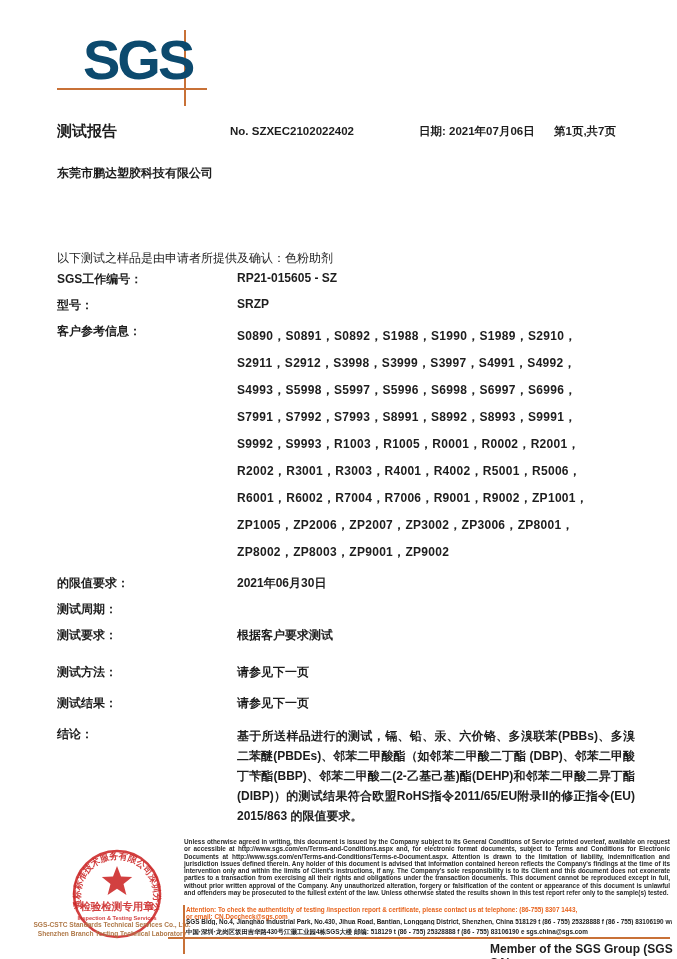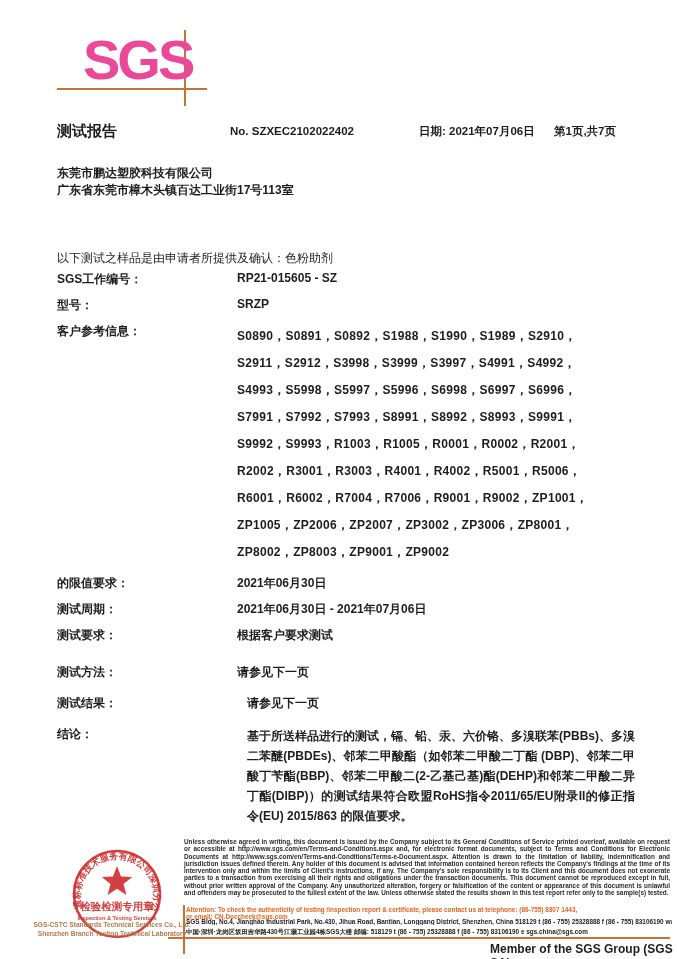--- a/index.html
+++ b/index.html
@@ -14,44 +14,44 @@
     overflow:hidden;
   }
 
   
   .logo-wrap { position:absolute; top:28px; left:57px; width:160px; height:80px; }
   .logo-hline { position:absolute; top:60px; left:0; width:150px; height:2px; background:#c87137; }
   .logo-vline { position:absolute; top:2px; left:127px; width:2px; height:76px; background:#c87137; }
   .logo-text {
     position:absolute; top:0; left:26px;
     font-size:56px; font-weight:bold; line-height:64px;
-    color:#ec4899; letter-spacing:-3px;
+    color:#0c4a6e; letter-spacing:-3px;
     font-family:"Liberation Sans", sans-serif;
   }
 
   
   .title-row { position:absolute; top:122px; left:57px; width:575px; height:20px; }
   .doc-title { position:absolute; left:0; top:0; font-size:15px; font-weight:bold; }
   .report-no { position:absolute; left:173px; top:3px; font-size:11.5px; font-weight:600; }
   .report-date { position:absolute; left:362px; top:2px; font-size:11.5px; font-weight:600;text-align:center; }
   .page-num { position:absolute; left:497px; top:2px; font-size:11.5px; font-weight:600; }
 
   
   .applicant { position:absolute; top:165px; left:57px; width:560px; font-size:12px; font-weight:600; }
-  .applicant .name { }
+  .applicant .name { margin-bottom:11px; }
 
   
   .body { position:absolute; top:250px; left:57px; width:578px; font-size:12px; }
   .sample-statement { font-weight:400; margin-bottom:4px; }
   .frow { display:grid; grid-template-columns:180px 1fr; margin-bottom:9px; }
   .frow .lbl { font-weight:600; }
   .frow .val { font-weight:600; }
   .ref-line { line-height:27px; font-weight:600; letter-spacing:0.3px; }
   .tight { margin-bottom:20px; }
-  .gap-top { margin-top:14px;gap:10px; }
+  .gap-top { margin-top:14px; }
   .conclusion-val { line-height:20px; text-align:justify; font-weight:600; }
 
   
   .footer-fineprint {
     position:absolute; top:838px; left:184px; width:486px;
     font-size:6.4px; line-height:7.3px; text-align:justify; color:#2b2b2b;
     font-weight:600;
   }
   .footer-attention {
     position:absolute; top:906px; left:186px; width:486px;
@@ -87,21 +87,20 @@
 
   <div class="title-row">
     <div class="doc-title">测试报告</div>
     <div class="report-no">No. SZXEC2102022402</div>
     <div class="report-date">日期: 2021年07月06日</div>
     <div class="page-num">第1页,共7页</div>
   </div>
 
   <div class="applicant">
     <div class="name">东莞市鹏达塑胶科技有限公司</div>
-    <div class="addr">广东省东莞市樟木头镇百达工业街17号113室</div>
   </div>
 
   <div class="body">
     <div class="sample-statement">以下测试之样品是由申请者所提供及确认：色粉助剂</div>
 
     <div class="frow">
       <div class="lbl">SGS工作编号：</div>
       <div class="val">RP21-015605 - SZ</div>
     </div>
 
@@ -125,21 +124,20 @@
       </div>
     </div>
 
     <div class="frow">
       <div class="lbl">的限值要求：</div>
       <div class="val">2021年06月30日</div>
     </div>
 
     <div class="frow">
       <div class="lbl">测试周期：</div>
-      <div class="val">2021年06月30日 - 2021年07月06日</div>
     </div>
 
     <div class="frow tight">
       <div class="lbl">测试要求：</div>
       <div class="val">根据客户要求测试</div>
     </div>
 
     <div class="frow">
       <div class="lbl">测试方法：</div>
       <div class="val">请参见下一页</div>

